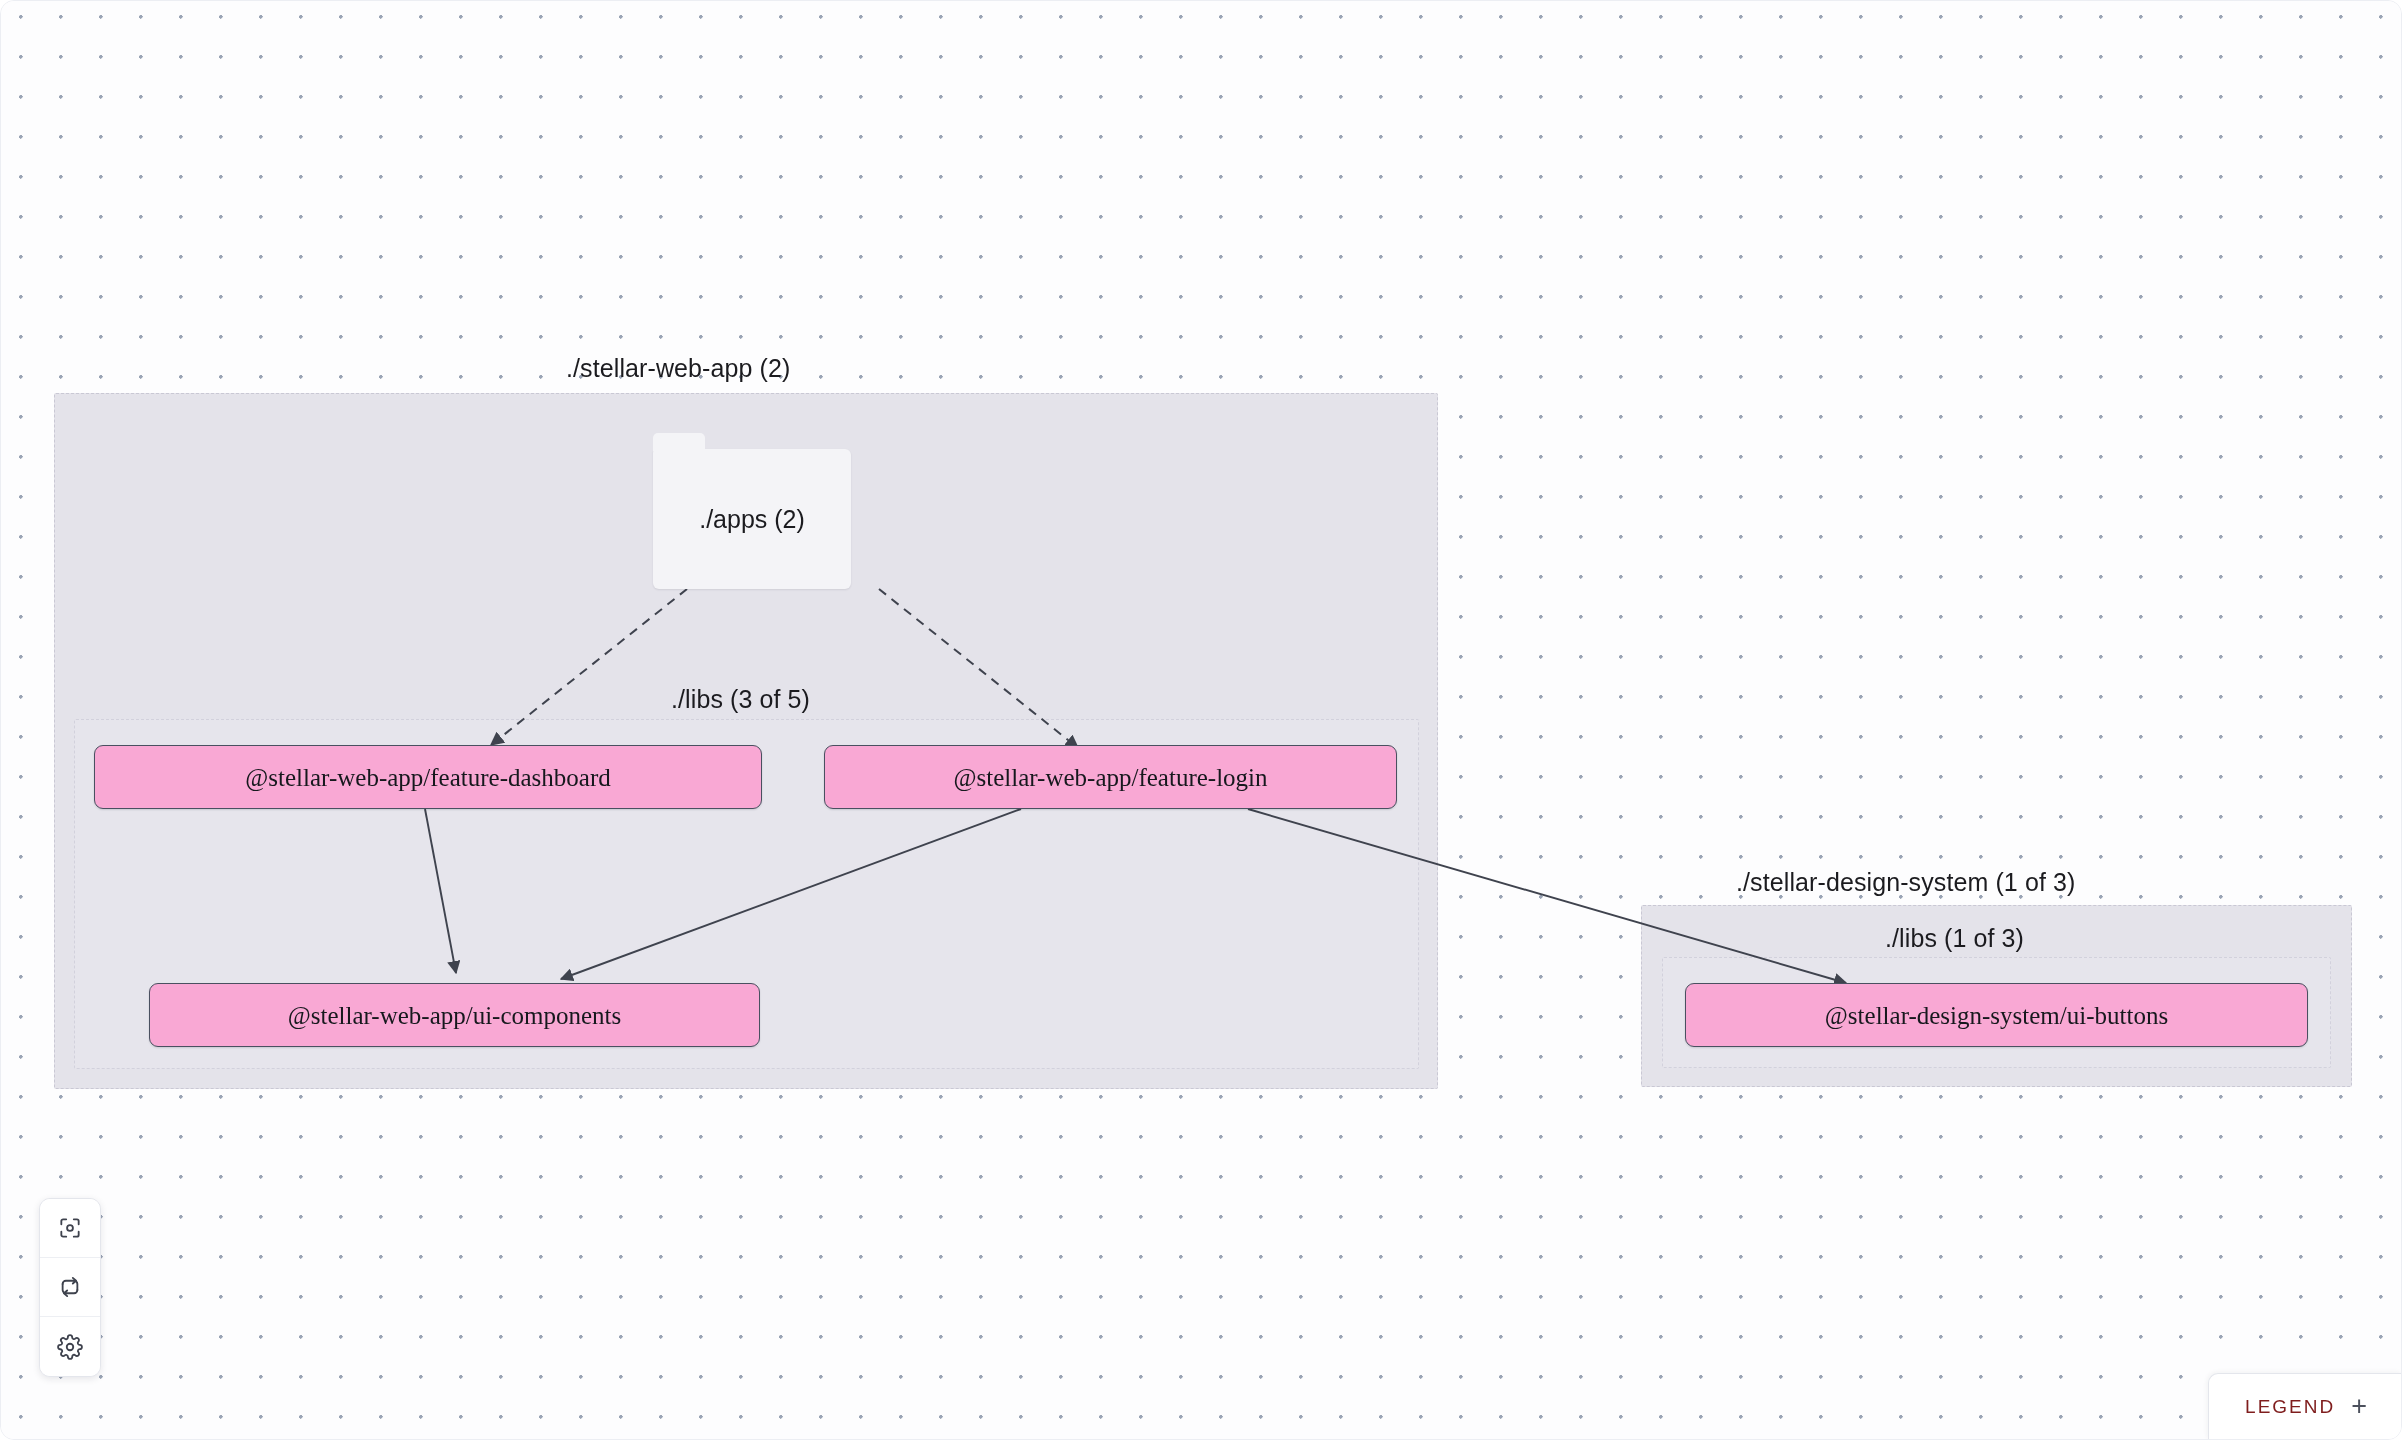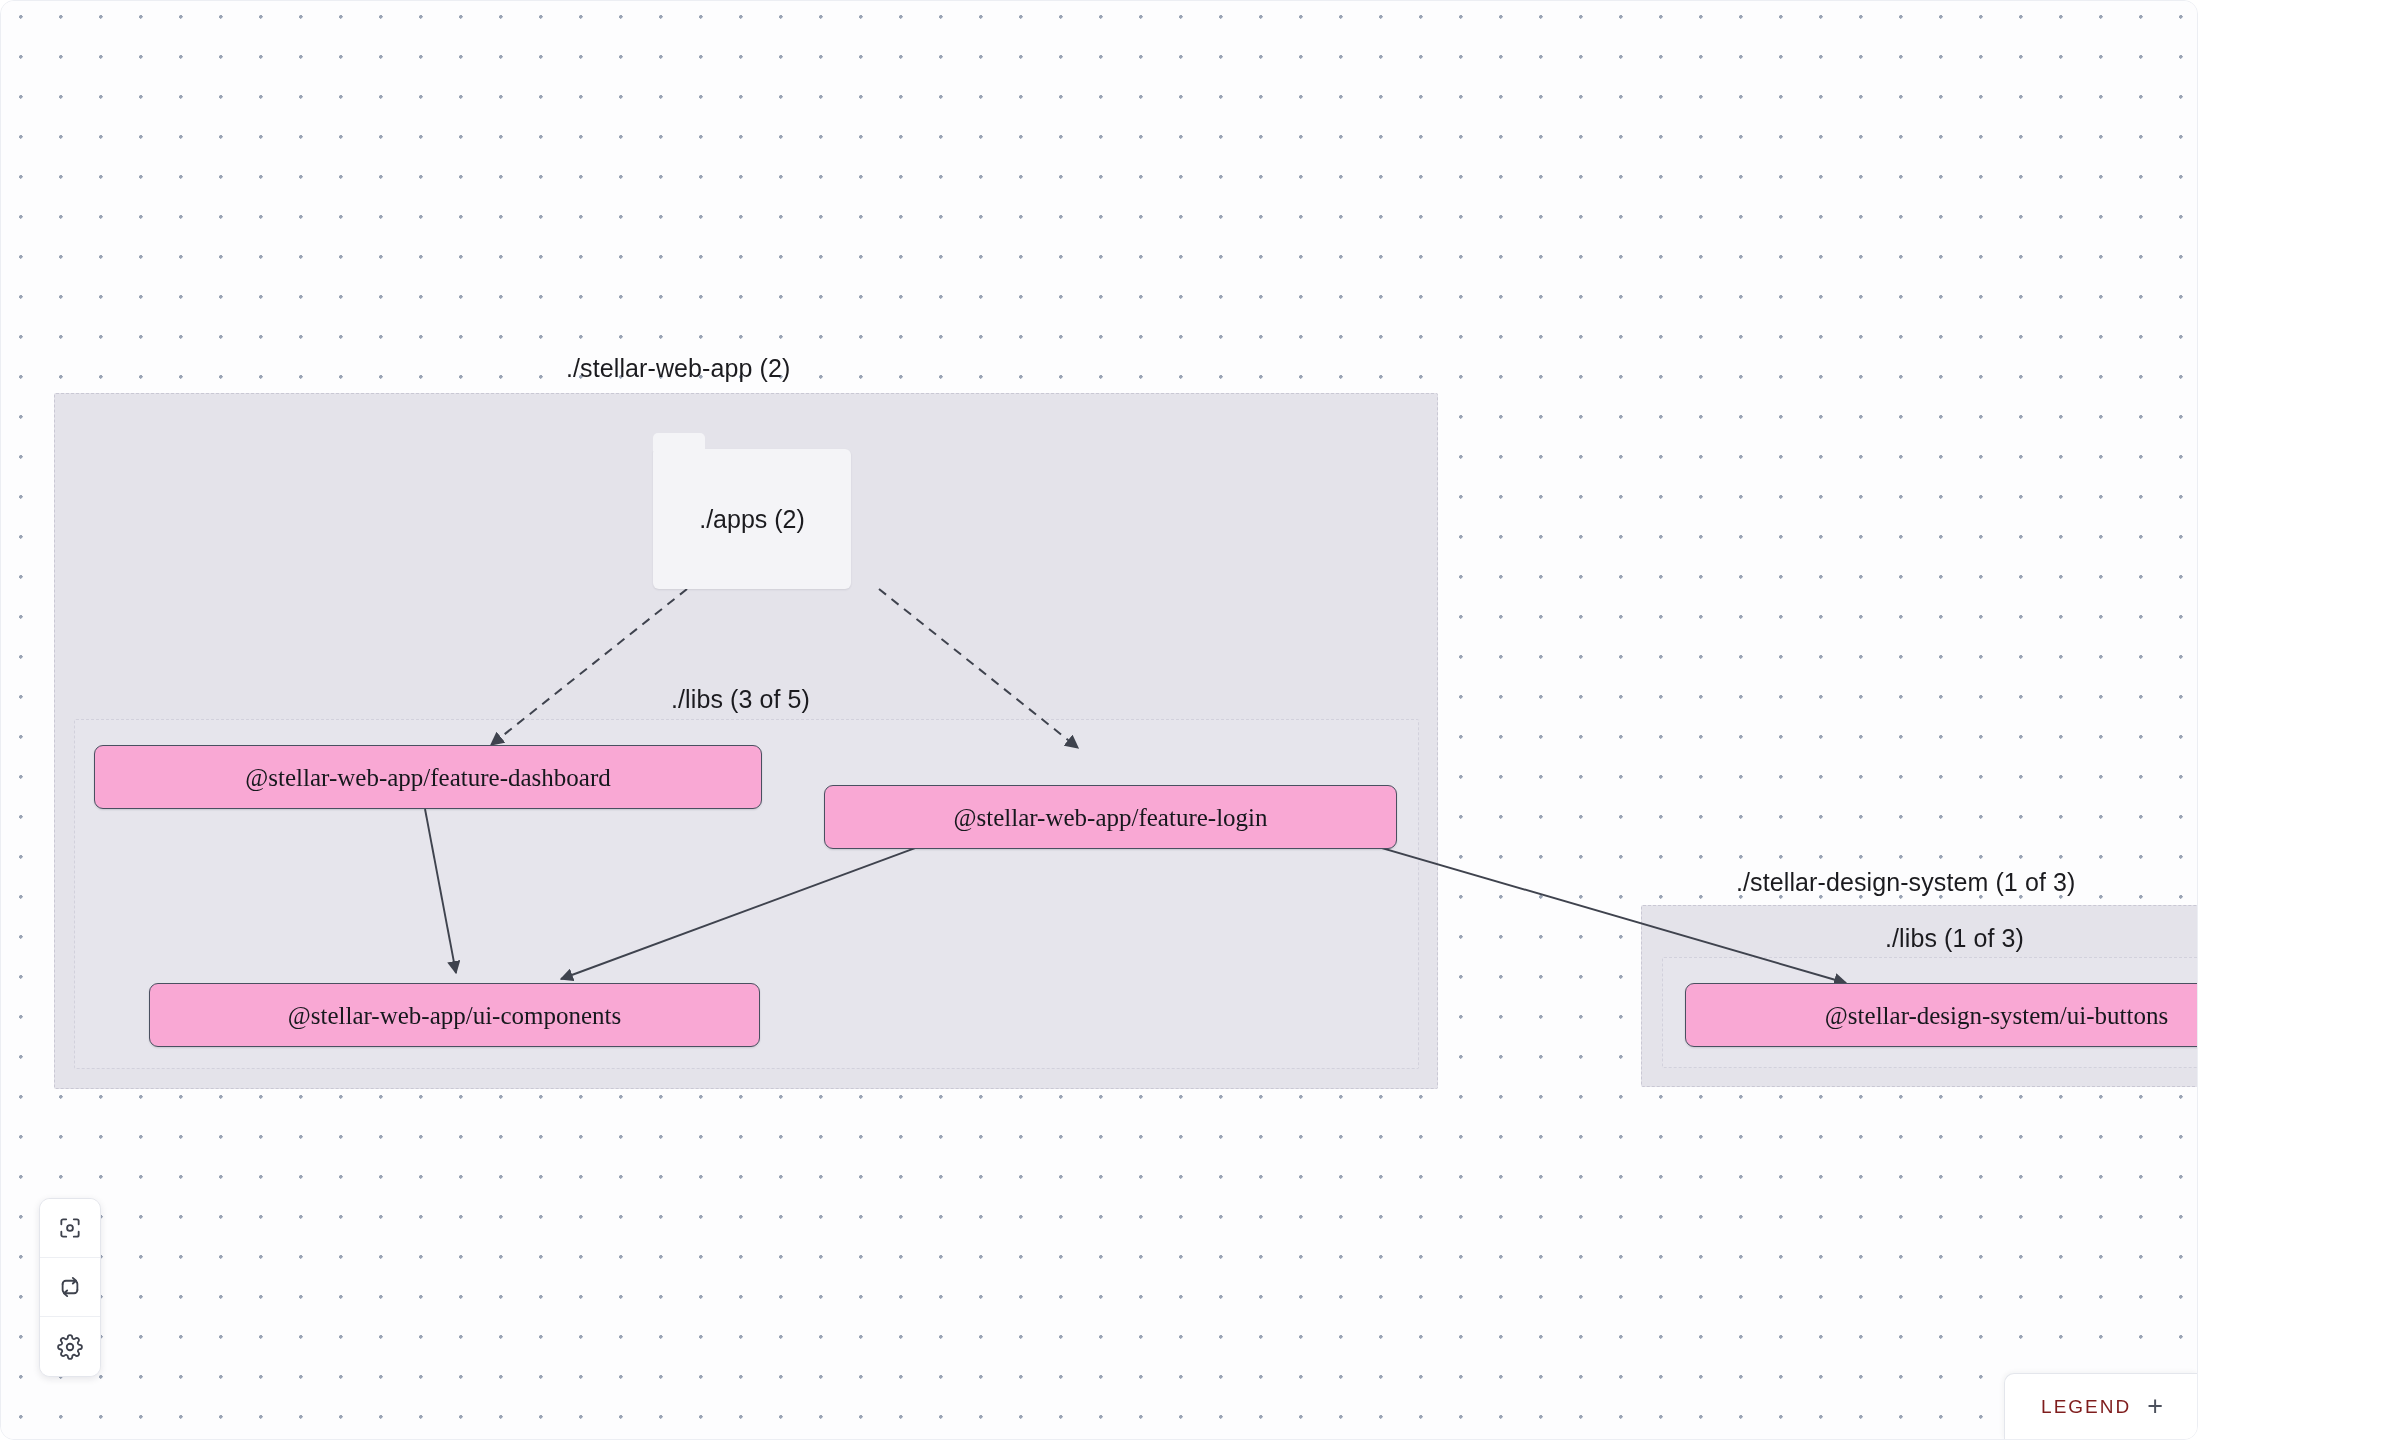--- a/index.html
+++ b/index.html
@@ -8,21 +8,21 @@
   html, body {
     width: 2402px;
     height: 1440px;
     overflow: hidden;
     background: #ffffff;
     font-family: "Liberation Sans", sans-serif;
   }
 
   #graph-root {
     position: relative;
-    width: 2198px;
+    width: 2402px;
     height: 1440px;
     background: #fdfdfe;
     border: 1px solid #eceef3;
     border-radius: 14px;
     overflow: hidden;
   }
 
   
   #canvas-dots {
     position: absolute;
@@ -216,21 +216,21 @@
   </svg>
 
   <div class="folder-node" style="left:652px; top:448px; width:198px; height:140px;">
     <span class="folder-label">./apps (2)</span>
   </div>
 
   <div class="pkg-node" style="left:93px; top:744px; width:668px; height:64px;">
     <span class="pkg-label">@stellar-web-app/feature-dashboard</span>
   </div>
 
-  <div class="pkg-node" style="left:823px; top:744px; width:573px; height:64px;margin-top:40px;">
+  <div class="pkg-node" style="left:823px; top:744px; width:573px; height:64px;">
     <span class="pkg-label">@stellar-web-app/feature-login</span>
   </div>
 
   <div class="pkg-node" style="left:148px; top:982px; width:611px; height:64px;">
     <span class="pkg-label">@stellar-web-app/ui-components</span>
   </div>
 
   <div class="pkg-node" style="left:1684px; top:982px; width:623px; height:64px;">
     <span class="pkg-label">@stellar-design-system/ui-buttons</span>
   </div>

